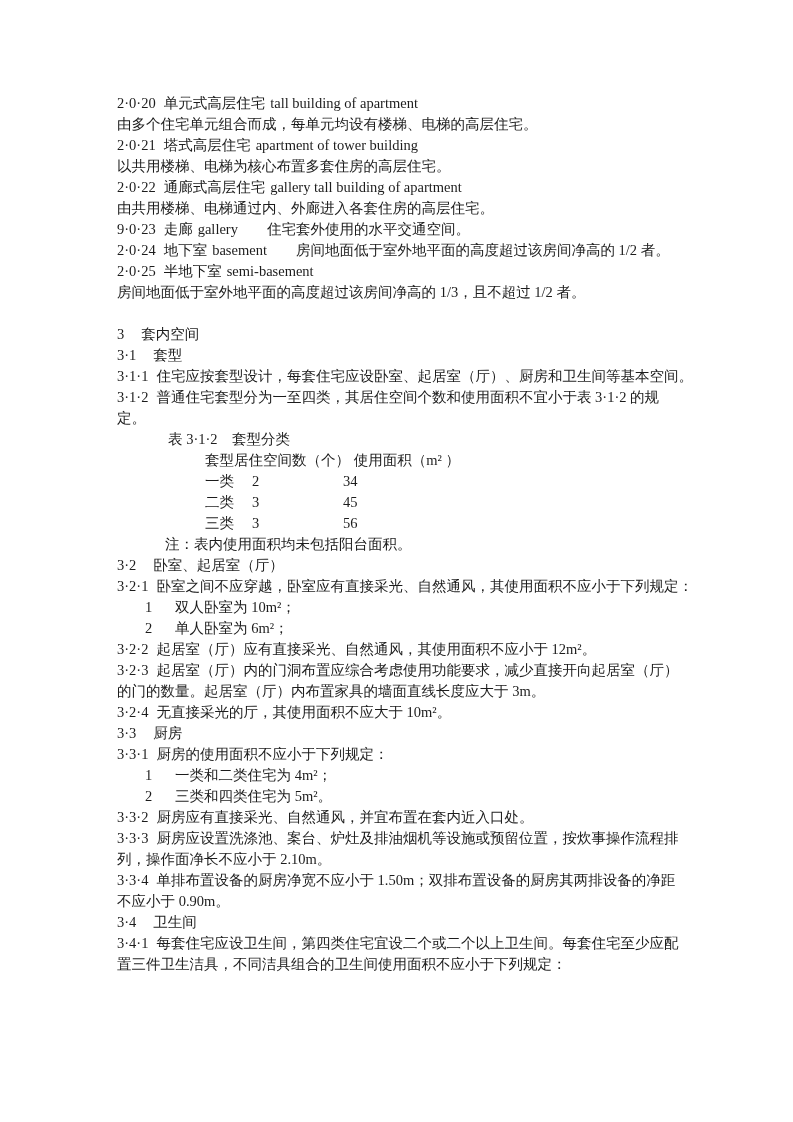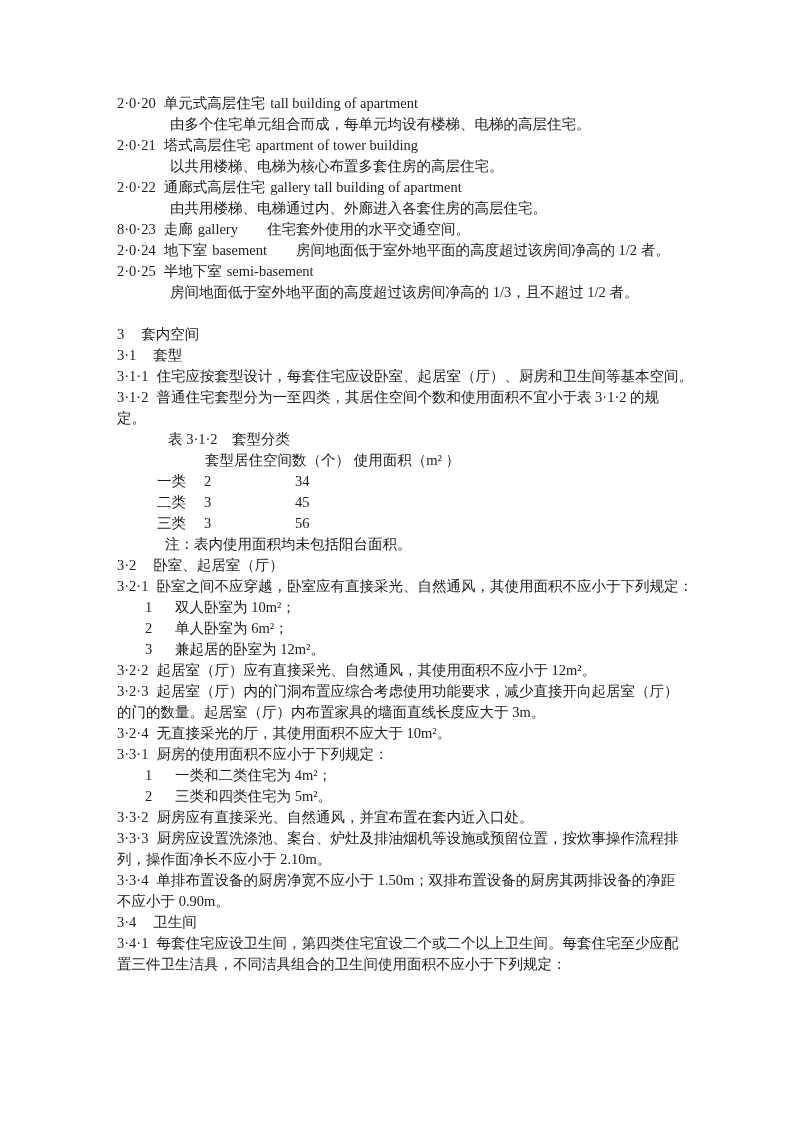--- a/index.html
+++ b/index.html
@@ -21,55 +21,55 @@
     position: absolute;
     left: 117px; top: 93px;
     width: 610px;
   }
   .line { white-space: nowrap; height: 21px; }
   .blank { height: 21px; }
 
   
   .code  { padding-right: 8px; }
   .term  { padding-right: 5px; }
-  .def   { margin-left: 53px; }
+  .def   { }
   .ggap  { display: inline-block; width: 29px; }
 
   
   .hnum  { padding-right: 17px; }
   .pnum  { padding-right: 8px; }
 
   
   .item  { margin-left: 28px; }
   .inum  { display: inline-block; width: 30px; }
 
   
   .ttitle  { margin-left: 51px; }
   .theader { margin-left: 88px; font-family: Liberation Serif, serif; }
-  .trow    { margin-left: 40px; }
+  .trow    { margin-left: 88px; }
   .c0 { display: inline-block; width: 47px; }
   .c1 { display: inline-block; width: 91px; }
   .tnote   { margin-left: 48px; }
 </style>
 </head>
 <body>
 
 <div class="page">
   <div class="content">
 
     <div class="line"><span class="code">2·0·20</span><span class="term">单元式高层住宅</span><span>tall building of apartment</span></div>
     <div class="line def">由多个住宅单元组合而成，每单元均设有楼梯、电梯的高层住宅。</div>
 
     <div class="line"><span class="code">2·0·21</span><span class="term">塔式高层住宅</span><span>apartment of tower building</span></div>
     <div class="line def">以共用楼梯、电梯为核心布置多套住房的高层住宅。</div>
 
     <div class="line"><span class="code">2·0·22</span><span class="term">通廊式高层住宅</span><span>gallery tall building of apartment</span></div>
     <div class="line def">由共用楼梯、电梯通过内、外廊进入各套住房的高层住宅。</div>
 
-    <div class="line"><span class="code">8·0·23</span><span class="term">走廊</span><span>gallery</span><span class="ggap"></span><span>住宅套外使用的水平交通空间。</span></div>
+    <div class="line"><span class="code">9·0·23</span><span class="term">走廊</span><span>gallery</span><span class="ggap"></span><span>住宅套外使用的水平交通空间。</span></div>
 
     <div class="line"><span class="code">2·0·24</span><span class="term">地下室</span><span>basement</span><span class="ggap"></span><span>房间地面低于室外地平面的高度超过该房间净高的 1/2 者。</span></div>
 
     <div class="line"><span class="code">2·0·25</span><span class="term">半地下室</span><span>semi-basement</span></div>
     <div class="line def">房间地面低于室外地平面的高度超过该房间净高的 1/3，且不超过 1/2 者。</div>
 
     <div class="blank"></div>
 
     <div class="line"><span class="hnum">3</span><span>套内空间</span></div>
 
@@ -85,29 +85,29 @@
     <div class="line trow"><span class="c0">一类</span><span class="c1">2</span><span>34</span></div>
     <div class="line trow"><span class="c0">二类</span><span class="c1">3</span><span>45</span></div>
     <div class="line trow"><span class="c0">三类</span><span class="c1">3</span><span>56</span></div>
     <div class="line tnote">注：表内使用面积均未包括阳台面积。</div>
 
     <div class="line"><span class="hnum">3·2</span><span>卧室、起居室（厅）</span></div>
 
     <div class="line"><span class="pnum">3·2·1</span><span>卧室之间不应穿越，卧室应有直接采光、自然通风，其使用面积不应小于下列规定：</span></div>
     <div class="line item"><span class="inum">1</span><span>双人卧室为 10m²；</span></div>
     <div class="line item"><span class="inum">2</span><span>单人卧室为 6m²；</span></div>
-    <div class="line item"><span class="inum">3</span><span>兼起居的卧室为 12m²。</span></div>
 
     <div class="line"><span class="pnum">3·2·2</span><span>起居室（厅）应有直接采光、自然通风，其使用面积不应小于 12m²。</span></div>
 
     <div class="line"><span class="pnum">3·2·3</span><span>起居室（厅）内的门洞布置应综合考虑使用功能要求，减少直接开向起居室（厅）</span></div>
     <div class="line">的门的数量。起居室（厅）内布置家具的墙面直线长度应大于 3m。</div>
 
     <div class="line"><span class="pnum">3·2·4</span><span>无直接采光的厅，其使用面积不应大于 10m²。</span></div>
 
+    <div class="line"><span class="hnum">3·3</span><span>厨房</span></div>
 
     <div class="line"><span class="pnum">3·3·1</span><span>厨房的使用面积不应小于下列规定：</span></div>
     <div class="line item"><span class="inum">1</span><span>一类和二类住宅为 4m²；</span></div>
     <div class="line item"><span class="inum">2</span><span>三类和四类住宅为 5m²。</span></div>
 
     <div class="line"><span class="pnum">3·3·2</span><span>厨房应有直接采光、自然通风，并宜布置在套内近入口处。</span></div>
 
     <div class="line"><span class="pnum">3·3·3</span><span>厨房应设置洗涤池、案台、炉灶及排油烟机等设施或预留位置，按炊事操作流程排</span></div>
     <div class="line">列，操作面净长不应小于 2.10m。</div>
 

